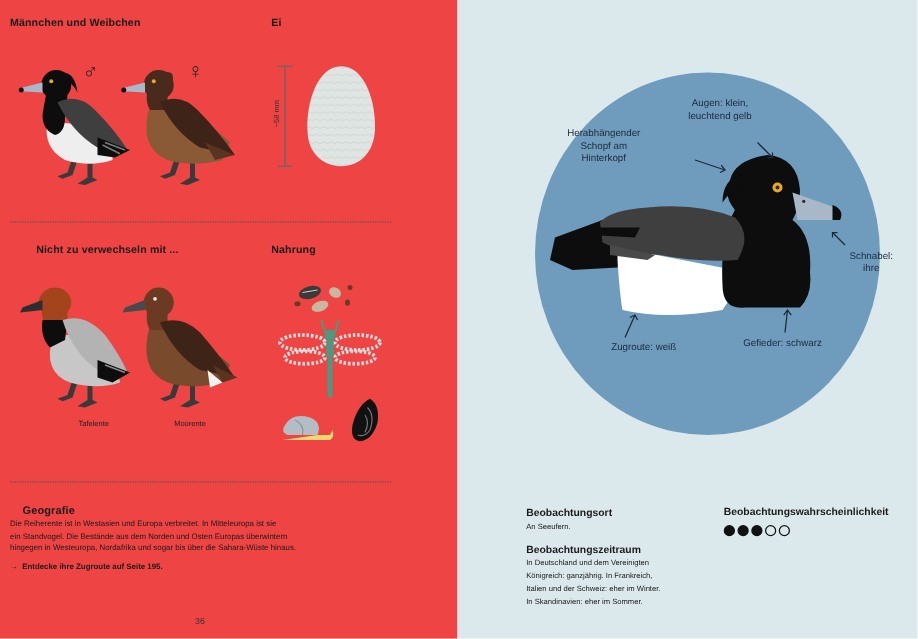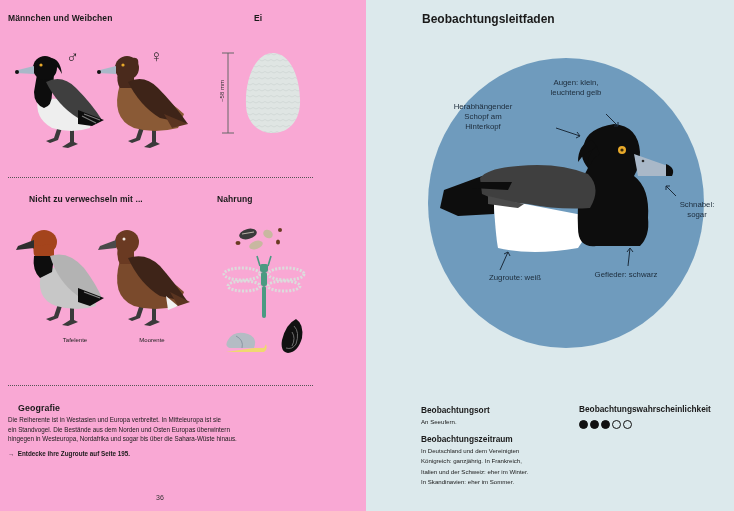--- a/index.html
+++ b/index.html
@@ -1,19 +1,19 @@
 <!DOCTYPE html>
 <html><head>
   <meta charset="utf-8">
   <style>
     * { box-sizing: border-box; margin: 0; padding: 0; }
     html, body { width: 734px; height: 511px; overflow: hidden; background: #ffffff; }
     body { font-family: "Liberation Sans", "DejaVu Sans", sans-serif; color: #1a1a1a; position: relative; }
 
-    .page-left { position: absolute; left: 0; top: 0; width: 366px; height: 511px; background: #f9a8d4; }
+    .page-left { position: absolute; left: 0; top: 0; width: 366px; height: 511px; background: #ef4444; }
     .page-right { position: absolute; left: 366px; top: 0; width: 368px; height: 511px; background: #dce9ec; }
 
     .h { font-weight: bold; font-size: 8.5px; color: #1a1a1a; position: absolute; letter-spacing: 0.1px; }
     .small { font-size: 6.3px; line-height: 9.5px; color: #1a1a1a; position: absolute; }
     .dotted { position: absolute; left: 8px; width: 305px; height: 0; border-top: 1.3px dotted #555; }
     .caption { font-size: 6px; position: absolute; color: #222; text-align: center; }
 
     svg { position: absolute; overflow: visible; }
 
     .title-right { position: absolute; left: 56px; top: 12px; font-size: 12px; font-weight: bold; color: #1a1a1a; }
@@ -66,21 +66,21 @@
     <path d="M38 10 Q46 8 44 18Z" fill="#4a2a1c"></path>
     <path d="M24 24 Q22 34 26 40 L40 40 L40 24Z" fill="#4a2a1c"></path>
     <path d="M22 18 L6 22 L4 25 L22 26Z" fill="#a9b8c8"></path>
     <circle cx="5" cy="24" r="2" fill="#111"></circle>
     <circle cx="29" cy="17" r="1.6" fill="#e8a92a"></circle>
     <path d="M34 34 Q50 26 64 40 Q80 56 94 76 L66 70 Q46 58 34 34Z" fill="#3e2418"></path>
     <path d="M70 66 L94 76 L78 80 Z" fill="#5a3420"></path>
   </svg>
   <div style="position:absolute; left:150px; top:47px; font-size:17px; color:#222;">♀</div>
 
-  <div class="h" style="left:217px; top:13px;margin-left:37px;">Ei</div>
+  <div class="h" style="left:217px; top:13px;">Ei</div>
   <svg style="left:220px; top:52px;" width="14" height="82" viewBox="0 0 14 82">
     <line x1="2" y1="1" x2="14" y2="1" stroke="#666" stroke-width="1"></line>
     <line x1="8" y1="1" x2="8" y2="81" stroke="#666" stroke-width="1"></line>
     <line x1="2" y1="81" x2="14" y2="81" stroke="#666" stroke-width="1"></line>
   </svg>
   <div style="position:absolute; left:207px; top:88px; font-size:6px; transform:rotate(-90deg); color:#333; width:30px; text-align:center;">~58 mm</div>
   <svg style="left:244px; top:52px;" width="58" height="82" viewBox="0 0 58 82">
     <defs>
       <pattern id="eggtex" width="6" height="6" patternUnits="userSpaceOnUse">
         <rect width="6" height="6" fill="#dfe5e3"></rect>
@@ -164,21 +164,20 @@
   </div>
   <div class="small" style="left:8px; top:449px; font-weight:bold;">
     <span>→</span>&nbsp;
     <span>Entdecke ihre Zugroute auf Seite 195.</span>
   </div>
 
   <div style="position:absolute; left:150px; top:494px; width:20px; text-align:center; font-size:7px; color:#333;">36</div>
 </div>
 
 <div class="page-right">
-  <div class="title-right">Beobachtungsleitfaden</div>
 
   <svg style="left:62px; top:58px;" width="276" height="290" viewBox="0 0 276 290">
     <ellipse cx="138" cy="145" rx="138" ry="145" fill="#6f9bbd"></ellipse>
 
     <path d="M16 132 L54 118 L70 124 L66 156 L30 158 L12 150Z" fill="#0d0d0d"></path>
 
     <path d="M66 150 Q68 180 70 190 Q104 198 150 190 L170 160 L66 140Z" fill="#ffffff"></path>
 
     <path d="M150 170 Q148 130 160 110 Q150 98 156 86 Q160 70 186 66 Q210 68 212 94 Q212 108 206 118 Q222 130 220 160 Q222 178 212 188 L168 188 Q150 190 150 170Z" fill="#0d0d0d"></path>
 
@@ -214,21 +213,21 @@
     <div>Augen: klein,</div>
     <div>leuchtend gelb</div>
   </div>
   <div class="circle-label" style="left:72px; top:102px; width:90px;">
     <div>Herabhängender</div>
     <div>Schopf am</div>
     <div>Hinterkopf</div>
   </div>
   <div class="circle-label" style="left:306px; top:200px; width:50px;">
     <div>Schnabel:</div>
-    <div>sogar</div>
+    <div>ihre</div>
   </div>
   <div class="circle-label" style="left:104px; top:273px; width:90px;">Zugroute: weiß</div>
   <div class="circle-label" style="left:210px; top:270px; width:100px;">Gefieder: schwarz</div>
 
   <div class="rh" style="left:55px; top:405px;text-align:right;">Beobachtungsort</div>
   <div class="rsmall" style="left:55px; top:417px;">An Seeufern.</div>
 
   <div class="rh" style="left:55px; top:434px;">Beobachtungszeitraum</div>
   <div class="rsmall" style="left:55px; top:446px; width:150px;">
     <div>In Deutschland und dem Vereinigten</div>

